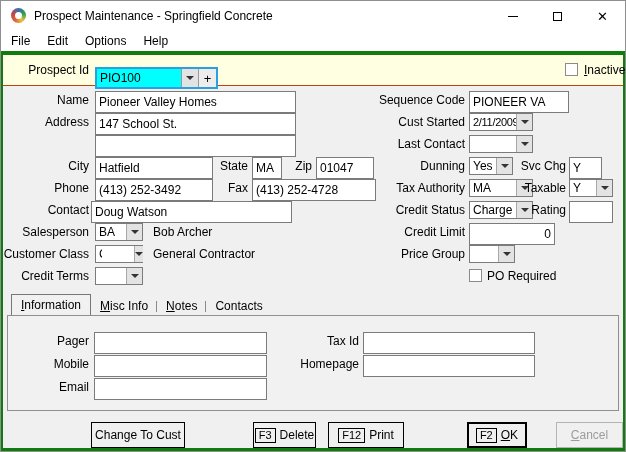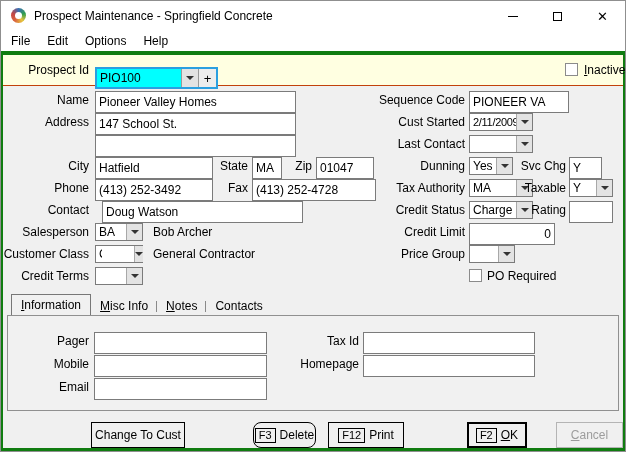--- a/index.html
+++ b/index.html
@@ -119,21 +119,21 @@
     <input class="inp" style="left: 249px; top: 102px; width: 30px;" value="MA">
     <span class="lbl" style="left:278px; width:31px; top:102px;">Zip</span>
     <input class="inp" style="left: 313px; top: 102px; width: 58px;" value="01047">
 
     <span class="lbl" style="left:0; width:86px; top:124px;">Phone</span>
     <input class="inp" style="left: 92px; top: 124px; width: 118px;" value="(413) 252-3492">
     <span class="lbl" style="left:212px; width:33px; top:124px;">Fax</span>
     <input class="inp" style="left: 249px; top: 124px; width: 124px;" value="(413) 252-4728">
 
     <span class="lbl" style="left:0; width:86px; top:146px;">Contact</span>
-    <input class="inp" style="left: 99px; top: 146px; width: 201px;" value="Doug Watson">
+    <input class="inp" style="left: 88px; top: 146px; width: 201px;" value="Doug Watson">
 
     <span class="lbl" style="left:0; width:86px; top:168px;">Salesperson</span>
     <div class="combo" style="left:92px; top:168px; width:48px;">
       <span class="ct">BA</span>
       <span class="cbtn">
           <span class="arr"></span>
         </span>
     </div>
     <span class="txt-static" style="left:150px; top:168px;">Bob Archer</span>
 
@@ -239,21 +239,21 @@
 
       <span class="lbl" style="left:280px; width:71px; top:16px;">Tax Id</span>
       <input class="inp" style="left: 355px; top: 16px; width: 172px;" value="">
       <span class="lbl" style="left:280px; width:71px; top:39px;">Homepage</span>
       <input class="inp" style="left: 355px; top: 39px; width: 172px;" value="">
     </div>
 
     <div class="btn" style="left:88px; width:94px;">
       <span>Change To Cust</span>
     </div>
-    <div class="btn" style="left:250px; width:63px;border-radius:8px;">
+    <div class="btn" style="left:250px; width:63px;">
       <span class="key">F3</span>
       <span>Delete</span>
     </div>
     <div class="btn" style="left:325px; width:76px;">
       <span class="key">F12</span>
       <span>Print</span>
     </div>
     <div class="btn default" style="left:464px; width:60px;">
       <span class="key">F2</span>
       <span class="u1">OK</span>

